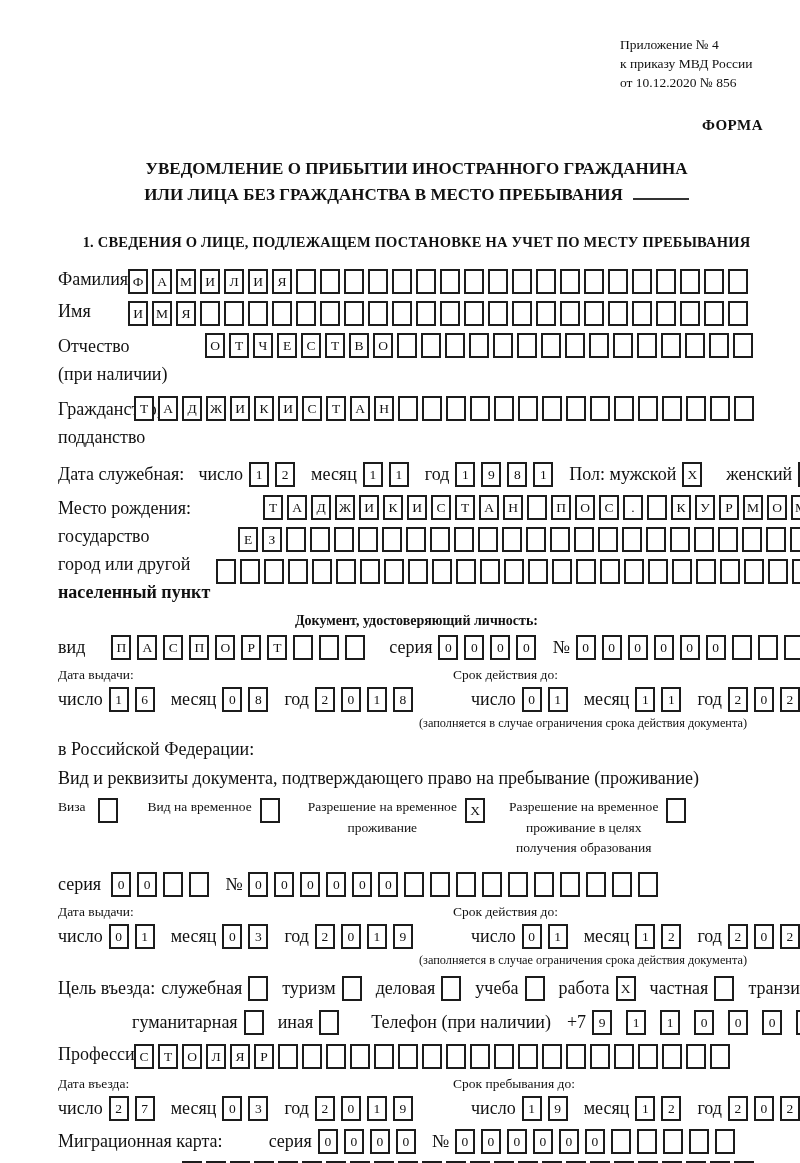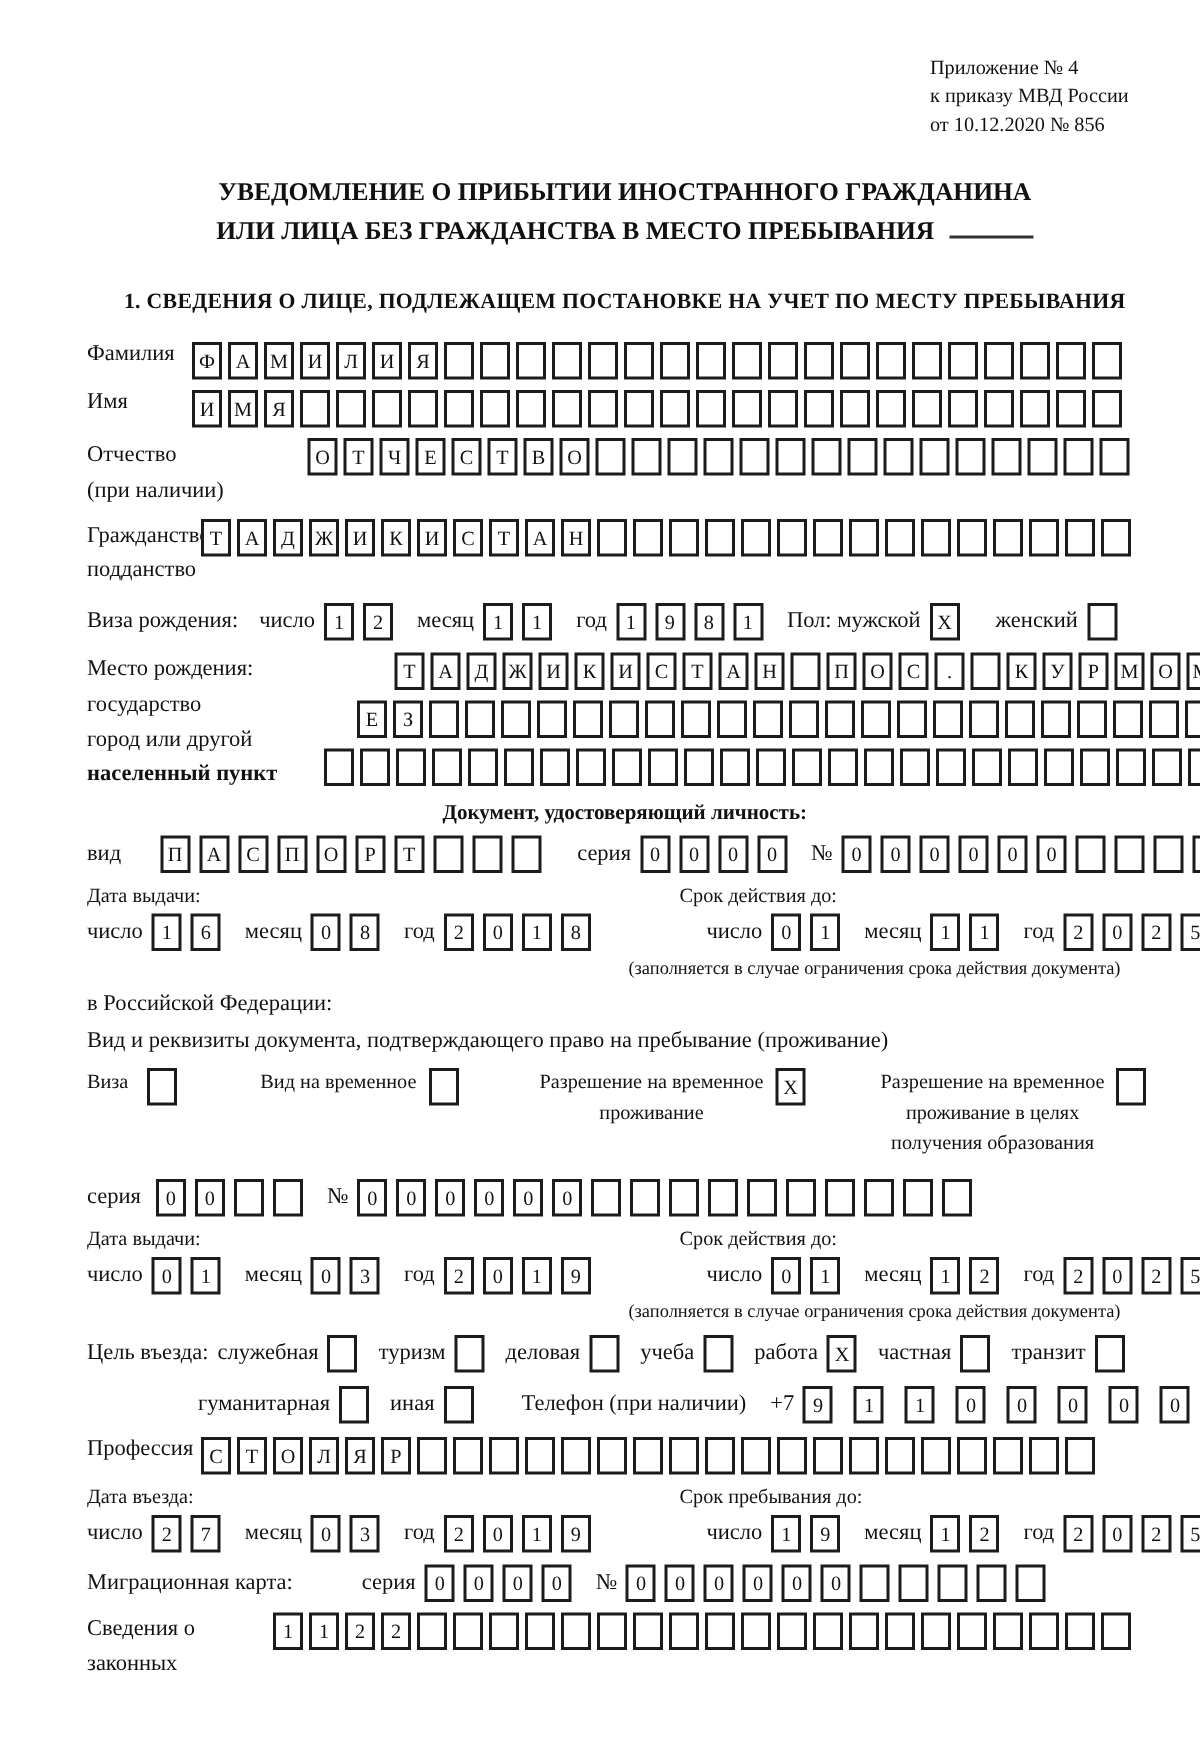--- a/index.html
+++ b/index.html
@@ -9,61 +9,62 @@
 
   .appendix { margin-left:562px; font-size:13.5px; line-height:1.4; }
   .appendix .rev { font-size:12.5px; margin-top:3px; line-height:1.35; }
   .forma { text-align:right; font-weight:bold; font-size:15px; margin-top:24px; padding-right:12px; letter-spacing:.5px; }
 
   .title { text-align:center; font-weight:bold; font-size:17px; line-height:1.55; margin-top:22px; }
   .title .blank { display:inline-block; width:56px; border-bottom:2.5px solid #333; margin-left:10px; vertical-align:baseline; }
 
   .sect { font-weight:bold; font-size:14.5px; text-align:center; margin-top:26px; margin-bottom:18px; letter-spacing:.2px; }
 
-  .lbl { font-size:15px; white-space:nowrap; }
+  .lbl { font-size:18px; white-space:nowrap; }
   .b { font-weight:bold; }
 
   .cells { display:flex; flex-wrap:nowrap; }
   .cell { flex:none; display:inline-flex; align-items:center; justify-content:center;
           width:16px; height:21px; border:2px solid #1c1c1c; margin-right:4px;
           font-size:13.5px; line-height:1; background:#fff; }
   .dg .cell { margin-right:6px; }
 
   .row { display:flex; align-items:flex-start; margin-bottom:7px; }
   .row .labelcol { flex:none; }
   .vlines div { line-height:1.55; }
 
   .dg { display:flex; align-items:center; }
   .dg .lbl { margin-right:6px; }
   .dg .cells { margin-right:10px; }
 
   .date-grid { display:grid; grid-template-columns:395px 1fr; margin-bottom:4px; }
   .date-grid .hdr { text-align:left; font-size:13.5px; margin-bottom:4px; }
   .note-right { text-align:right; font-size:12.3px; padding-right:28px; margin:2px 0 8px 0; }
 
-  .permit-row { display:flex; align-items:flex-start; margin:8px 0 14px 0;gap:26px; }
+  .permit-row { display:flex; align-items:flex-start; margin:8px 0 14px 0; }
   .pgrp { display:flex; align-items:flex-start; }
   .pgrp .plbl { font-size:13.5px; text-align:center; line-height:1.5; }
   .pgrp .cell { margin-left:8px; margin-top:1px; }
 
   .purpose { display:flex; align-items:center; margin-bottom:9px; }
   .purpose .lbl { margin-right:6px; }
   .purpose .cell { margin-right:14px; }
 </style>
 </head>
 <body>
 
 <div class="page">
 
   <div class="appendix">
     <div>Приложение № 4</div>
     <div>к приказу МВД России</div>
     <div>от 10.12.2020 № 856</div>
   </div>
 
+  <div class="forma">ФОРМА</div>
 
   <div class="title">
     <div>УВЕДОМЛЕНИЕ О ПРИБЫТИИ ИНОСТРАННОГО ГРАЖДАНИНА</div>
     <div>
       <span>ИЛИ ЛИЦА БЕЗ ГРАЖДАНСТВА В МЕСТО ПРЕБЫВАНИЯ</span><span class="blank"></span>
     </div>
   </div>
 
   <div class="sect">1. СВЕДЕНИЯ О ЛИЦЕ, ПОДЛЕЖАЩЕМ ПОСТАНОВКЕ НА УЧЕТ ПО МЕСТУ ПРЕБЫВАНИЯ</div>
 
@@ -192,21 +193,21 @@
         <span class="cell"></span>
         <span class="cell"></span>
         <span class="cell"></span>
         <span class="cell"></span>
         <span class="cell"></span>
         <span class="cell"></span>
       </div>
   </div>
 
   <div class="row dg" style="margin-top:10px;">
-    <span class="lbl" style="margin-right:14px;">Виза рождения:</span>
+    <span class="lbl" style="margin-right:14px;">Дата служебная:</span>
     <span class="lbl">число</span>
     <span class="cells">
         <span class="cell">1</span>
         <span class="cell">2</span>
       </span>
     <span class="lbl">месяц</span>
     <span class="cells">
         <span class="cell">1</span>
         <span class="cell">1</span>
       </span>

